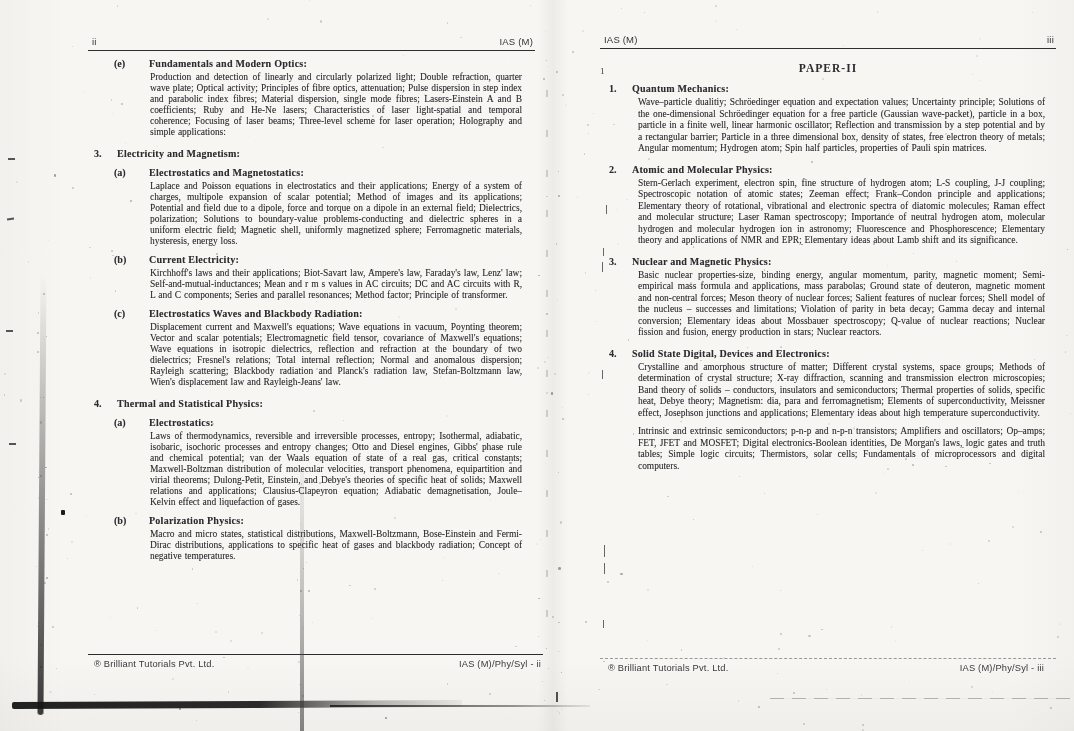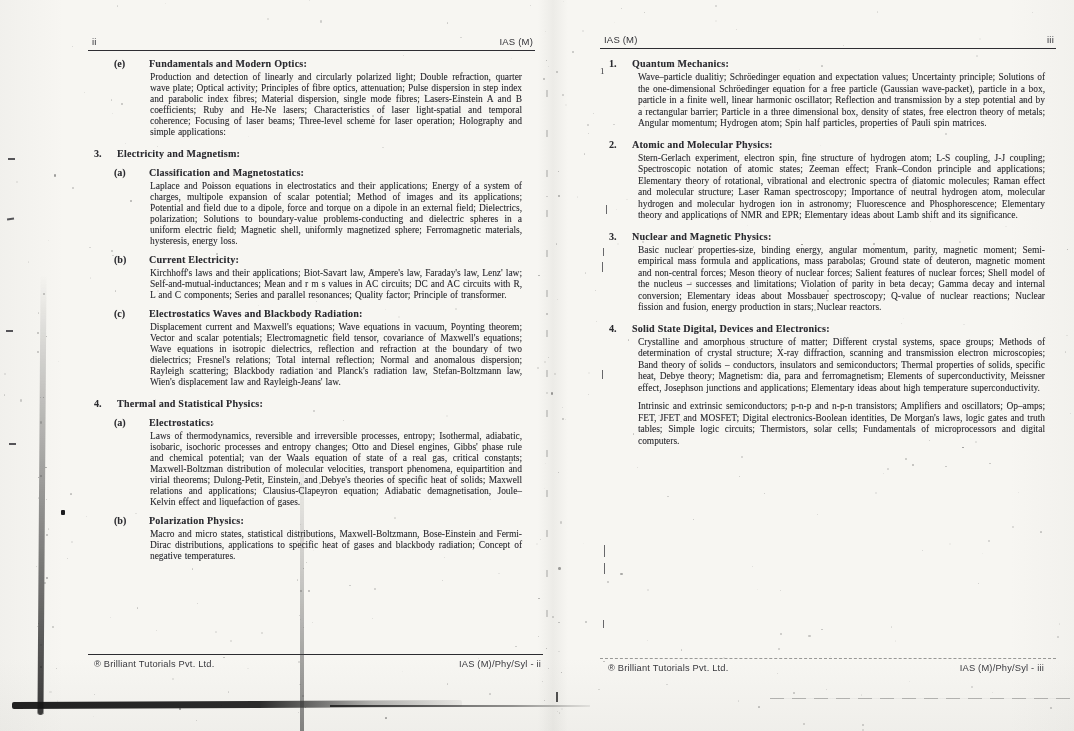--- a/index.html
+++ b/index.html
@@ -534,29 +534,29 @@
   </div>
   <p class="para">Production and detection of linearly and circularly polarized light; Double refraction, quarter wave plate; Optical activity; Principles of fibre optics, attenuation; Pulse dispersion in step index and parabolic index fibres; Material dispersion, single mode fibres; Lasers-Einstein A and B coefficients; Ruby and He-Ne lasers; Characteristics of laser light-spatial and temporal coherence; Focusing of laser beams; Three-level scheme for laser operation; Holography and simple applications:</p>
 
   <div class="sec sec-top">
     <span class="lbl">3.</span>
     <span class="ht">Electricity and Magnetism:</span>
   </div>
 
   <div class="sec sec-sub">
     <span class="lbl">(a)</span>
-    <span class="ht">Classification and Magnetostatics:</span>
+    <span class="ht">Electrostatics and Magnetostatics:</span>
   </div>
   <p class="para">Laplace and Poisson equations in electrostatics and their applications; Energy of a system of charges, multipole expansion of scalar potential; Method of images and its applications; Potential and field due to a dipole, force and torque on a dipole in an external field; Dielectrics, polarization; Solutions to boundary-value problems-conducting and dielectric spheres in a uniform electric field; Magnetic shell, uniformly magnetized sphere; Ferromagnetic materials, hysteresis, energy loss.</p>
 
   <div class="sec sec-sub">
     <span class="lbl">(b)</span>
     <span class="ht">Current Electricity:</span>
   </div>
-  <p class="para">Kirchhoff's laws and their applications; Biot-Savart law, Ampere's law, Faraday's law, Lenz' law; Self-and-mutual-inductances; Mean and r m s values in AC circuits; DC and AC circuits with R, L and C components; Series and parallel resonances; Quality factor; Principle of transformer.</p>
+  <p class="para">Kirchhoff's laws and their applications; Biot-Savart law, Ampere's law, Faraday's law, Lenz' law; Self-and-mutual-inductances; Mean and r m s values in AC circuits; DC and AC circuits with R, L and C components; Series and parallel resonances; Method factor; Principle of transformer.</p>
 
   <div class="sec sec-sub">
     <span class="lbl">(c)</span>
     <span class="ht">Electrostatics Waves and Blackbody Radiation:</span>
   </div>
   <p class="para">Displacement current and Maxwell's equations; Wave equations in vacuum, Poynting theorem; Vector and scalar potentials; Electromagnetic field tensor, covariance of Maxwell's equations; Wave equations in isotropic dielectrics, reflection and refraction at the boundary of two dielectrics; Fresnel's relations; Total internal reflection; Normal and anomalous dispersion; Rayleigh scattering; Blackbody radiation and Planck's radiation law, Stefan-Boltzmann law, Wien's displacement law and Rayleigh-Jeans' law.</p>
 
   <div class="sec sec-top">
     <span class="lbl">4.</span>
     <span class="ht">Thermal and Statistical Physics:</span>
@@ -579,20 +579,21 @@
   <span>® Brilliant Tutorials Pvt. Ltd.</span>
   <span>IAS (M)/Phy/Syl - ii</span>
 </div>
 
 <div class="page page-r">
   <div class="hdr">
     <span>IAS (M)</span>
     <span>iii</span>
   </div>
 
+  <div class="paper-title">PAPER-II</div>
 
   <div class="sec sec-top">
     <span class="lbl">1.</span>
     <span class="ht">Quantum Mechanics:</span>
   </div>
   <p class="para">Wave–particle dualitiy; Schröedinger equation and expectation values; Uncertainty principle; Solutions of the one-dimensional Schröedinger equation for a free particle (Gaussian wave-packet), particle in a box, particle in a finite well, linear harmonic oscillator; Reflection and transmission by a step potential and by a rectangular barrier; Particle in a three dimensional box, density of states, free electron theory of metals; Angular momentum; Hydrogen atom; Spin half particles, properties of Pauli spin matrices.</p>
 
   <div class="sec sec-top">
     <span class="lbl">2.</span>
     <span class="ht">Atomic and Molecular Physics:</span>

